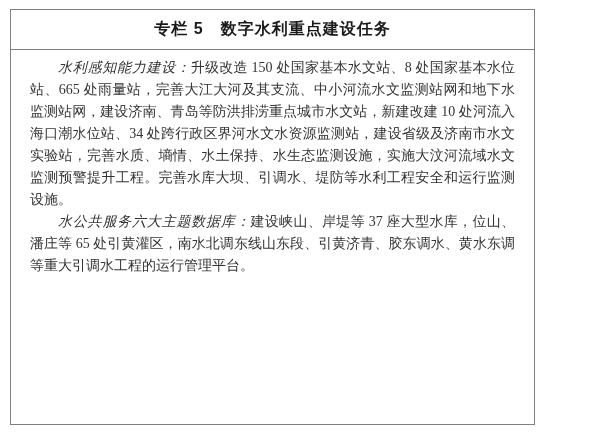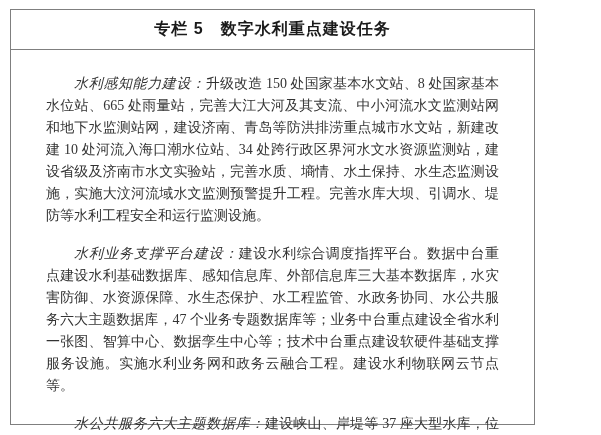--- a/index.html
+++ b/index.html
@@ -40,33 +40,32 @@
     letter-spacing: 1px;
   }
   .panel-body {
     padding: 7px 19px 0 19px;
     font-size: 14px;
     line-height: 22px;
     color: #333333;
     text-align: justify;
   }
   .para {
-    margin: 16px;
+    margin: 0;
     text-indent: 2em;
   }
   .lead {
     font-style: italic; 
     letter-spacing: 0.5px;
   }
 </style>
 </head>
 <body>
 
 <div class="panel">
   <div class="panel-header">
     <h1 class="panel-title">专栏 5　数字水利重点建设任务</h1>
   </div>
   <div class="panel-body">
     <p class="para"><span class="lead">水利感知能力建设：</span><span>升级改造 150 处国家基本水文站、8 处国家基本水位站、665 处雨量站，完善大江大河及其支流、中小河流水文监测站网和地下水监测站网，建设济南、青岛等防洪排涝重点城市水文站，新建改建 10 处河流入海口潮水位站、34 处跨行政区界河水文水资源监测站，建设省级及济南市水文实验站，完善水质、墒情、水土保持、水生态监测设施，实施大汶河流域水文监测预警提升工程。完善水库大坝、引调水、堤防等水利工程安全和运行监测设施。</span></p>
-    <p class="para"><span class="lead">水利业务支撑平台建设：</span><span>建设水利综合调度指挥平台。数据中台重点建设水利基础数据库、感知信息库、外部信息库三大基本数据库，水灾害防御、水资源保障、水生态保护、水工程监管、水政务协同、水公共服务六大主题数据库，47 个业务专题数据库等；业务中台重点建设全省水利一张图、智算中心、数据孪生中心等；技术中台重点建设软硬件基础支撑服务设施。实施水利业务网和政务云融合工程。建设水利物联网云节点等。</span></p>
     <p class="para"><span class="lead">水公共服务六大主题数据库：</span><span>建设峡山、岸堤等 37 座大型水库，位山、潘庄等 65 处引黄灌区，南水北调东线山东段、引黄济青、胶东调水、黄水东调等重大引调水工程的运行管理平台。</span></p>
   </div>
 </div>
 
 </body></html>

